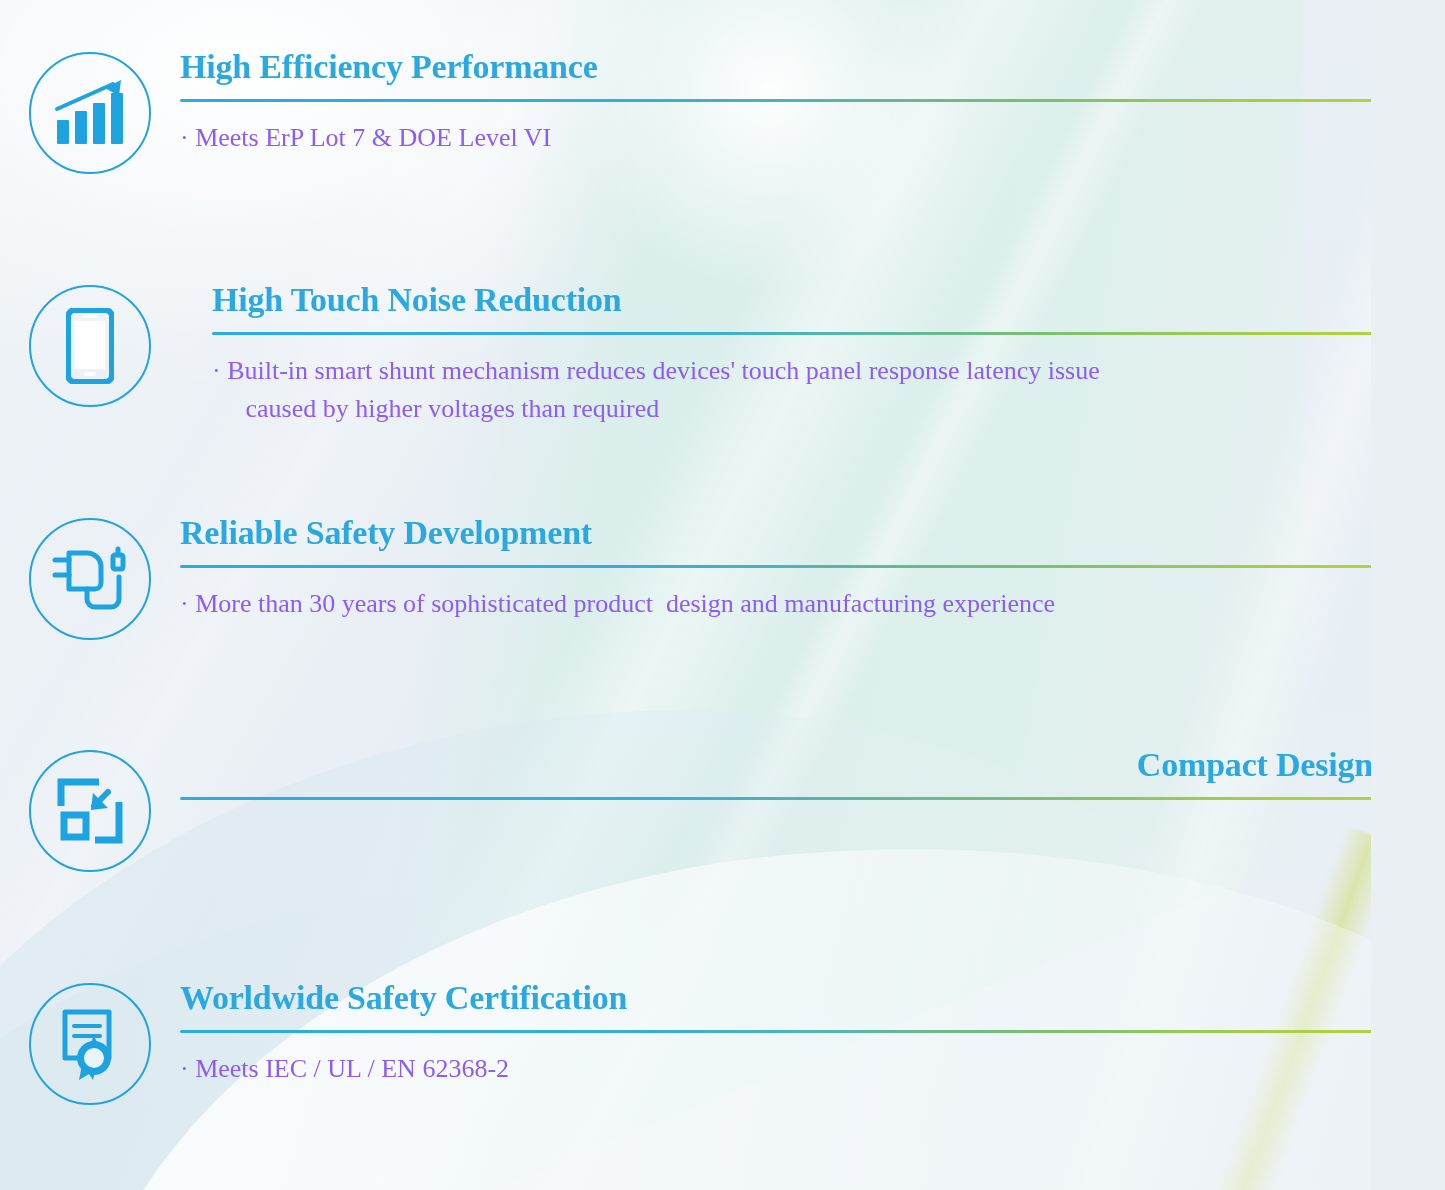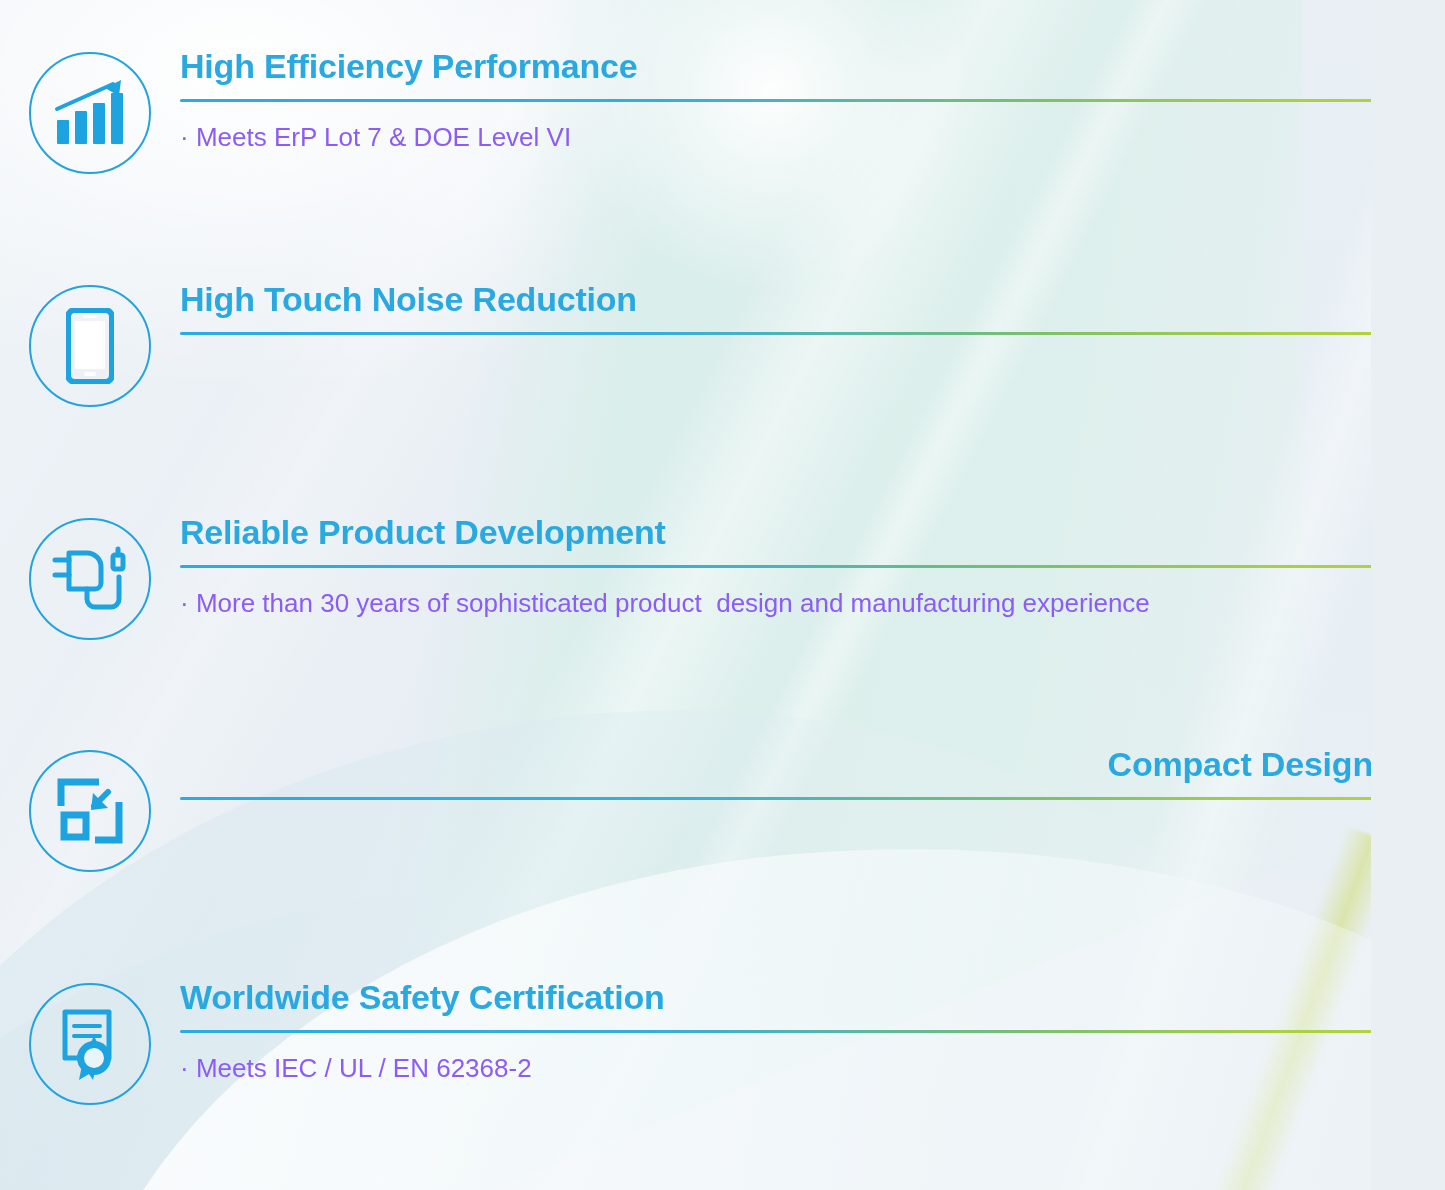--- a/index.html
+++ b/index.html
@@ -13,20 +13,21 @@
     background: #eaeff4;
     overflow: hidden;
   }
 
   #page {
     position: relative;
     width: 1371px;
     height: 1190px;
     overflow: hidden;
     background: #e9eef3;
+    font-family: Liberation Serif, serif;
   }
 
   
   .bg-layer {
     position: absolute;
     inset: 0;
     pointer-events: none;
   }
   .bg-base {
     background:
@@ -153,21 +154,21 @@
     color: #8b5cf6;
     font-size: 26px;
     line-height: 1.45;
     white-space: pre-wrap;
     text-indent: -14px;
     padding-left: 14px;
   }
 
   
   .row-0 { top: 48px; }
-  .row-1 { top: 281px; }
+  .row-1 { top: 281px; gap: 32px; }
   .row-2 { top: 514px; }
   .row-3 { top: 746px; text-align: right; }
   .row-4 { top: 979px; }
 </style>
 </head>
 <body>
 
 <div id="page">
 
   <div class="bg-layer bg-base"></div>
@@ -221,20 +222,24 @@
               <rect x="9" y="13" width="30" height="48" fill="#ffffff"></rect>
               <rect x="17" y="6" width="14" height="4" rx="2" fill="#ffffff" opacity=".85"></rect>
               <rect x="18" y="64" width="12" height="4" rx="2" fill="#ffffff" opacity=".85"></rect>
             </svg>
           </span>
         </div>
       </div>
       <div class="feature-body">
         <div class="feature-title">High Touch Noise Reduction</div>
         <div class="divider"></div>
+        <ul class="feature-lines">
+          <li class="feature-line">· Built-in smart shunt mechanism reduces devices' touch panel response latency issue
+   caused by higher voltages than required</li>
+        </ul>
       </div>
     </div>
 
     <div class="feature-row row-2">
       <div class="icon-wrap">
         <div class="icon-circle">
           <span>
             <svg width="86" height="72" viewBox="0 0 86 72">
               <g fill="none" stroke="#1ca3e0" stroke-width="5" stroke-linejoin="round" stroke-linecap="round">
                 <path d="M22 10 h18 a14 14 0 0 1 14 14 v16 a6 6 0 0 1 -6 6 h-26 z"></path>
@@ -242,21 +247,21 @@
                 <line x1="22" y1="32" x2="8" y2="32"></line>
                 <path d="M40 46 v10 a8 8 0 0 0 8 8 h16 a8 8 0 0 0 8 -8 v-22"></path>
                 <rect x="66" y="12" width="10" height="14" rx="2"></rect>
                 <line x1="71" y1="6" x2="71" y2="12"></line>
               </g>
             </svg>
           </span>
         </div>
       </div>
       <div class="feature-body">
-        <div class="feature-title">Reliable Product Development</div>
+        <div class="feature-title">Reliable Safety Development</div>
         <div class="divider"></div>
         <ul class="feature-lines">
           <li class="feature-line">· More than 30 years of sophisticated product  design and manufacturing experience</li>
         </ul>
       </div>
     </div>
 
     <div class="feature-row row-3">
       <div class="icon-wrap">
         <div class="icon-circle">

